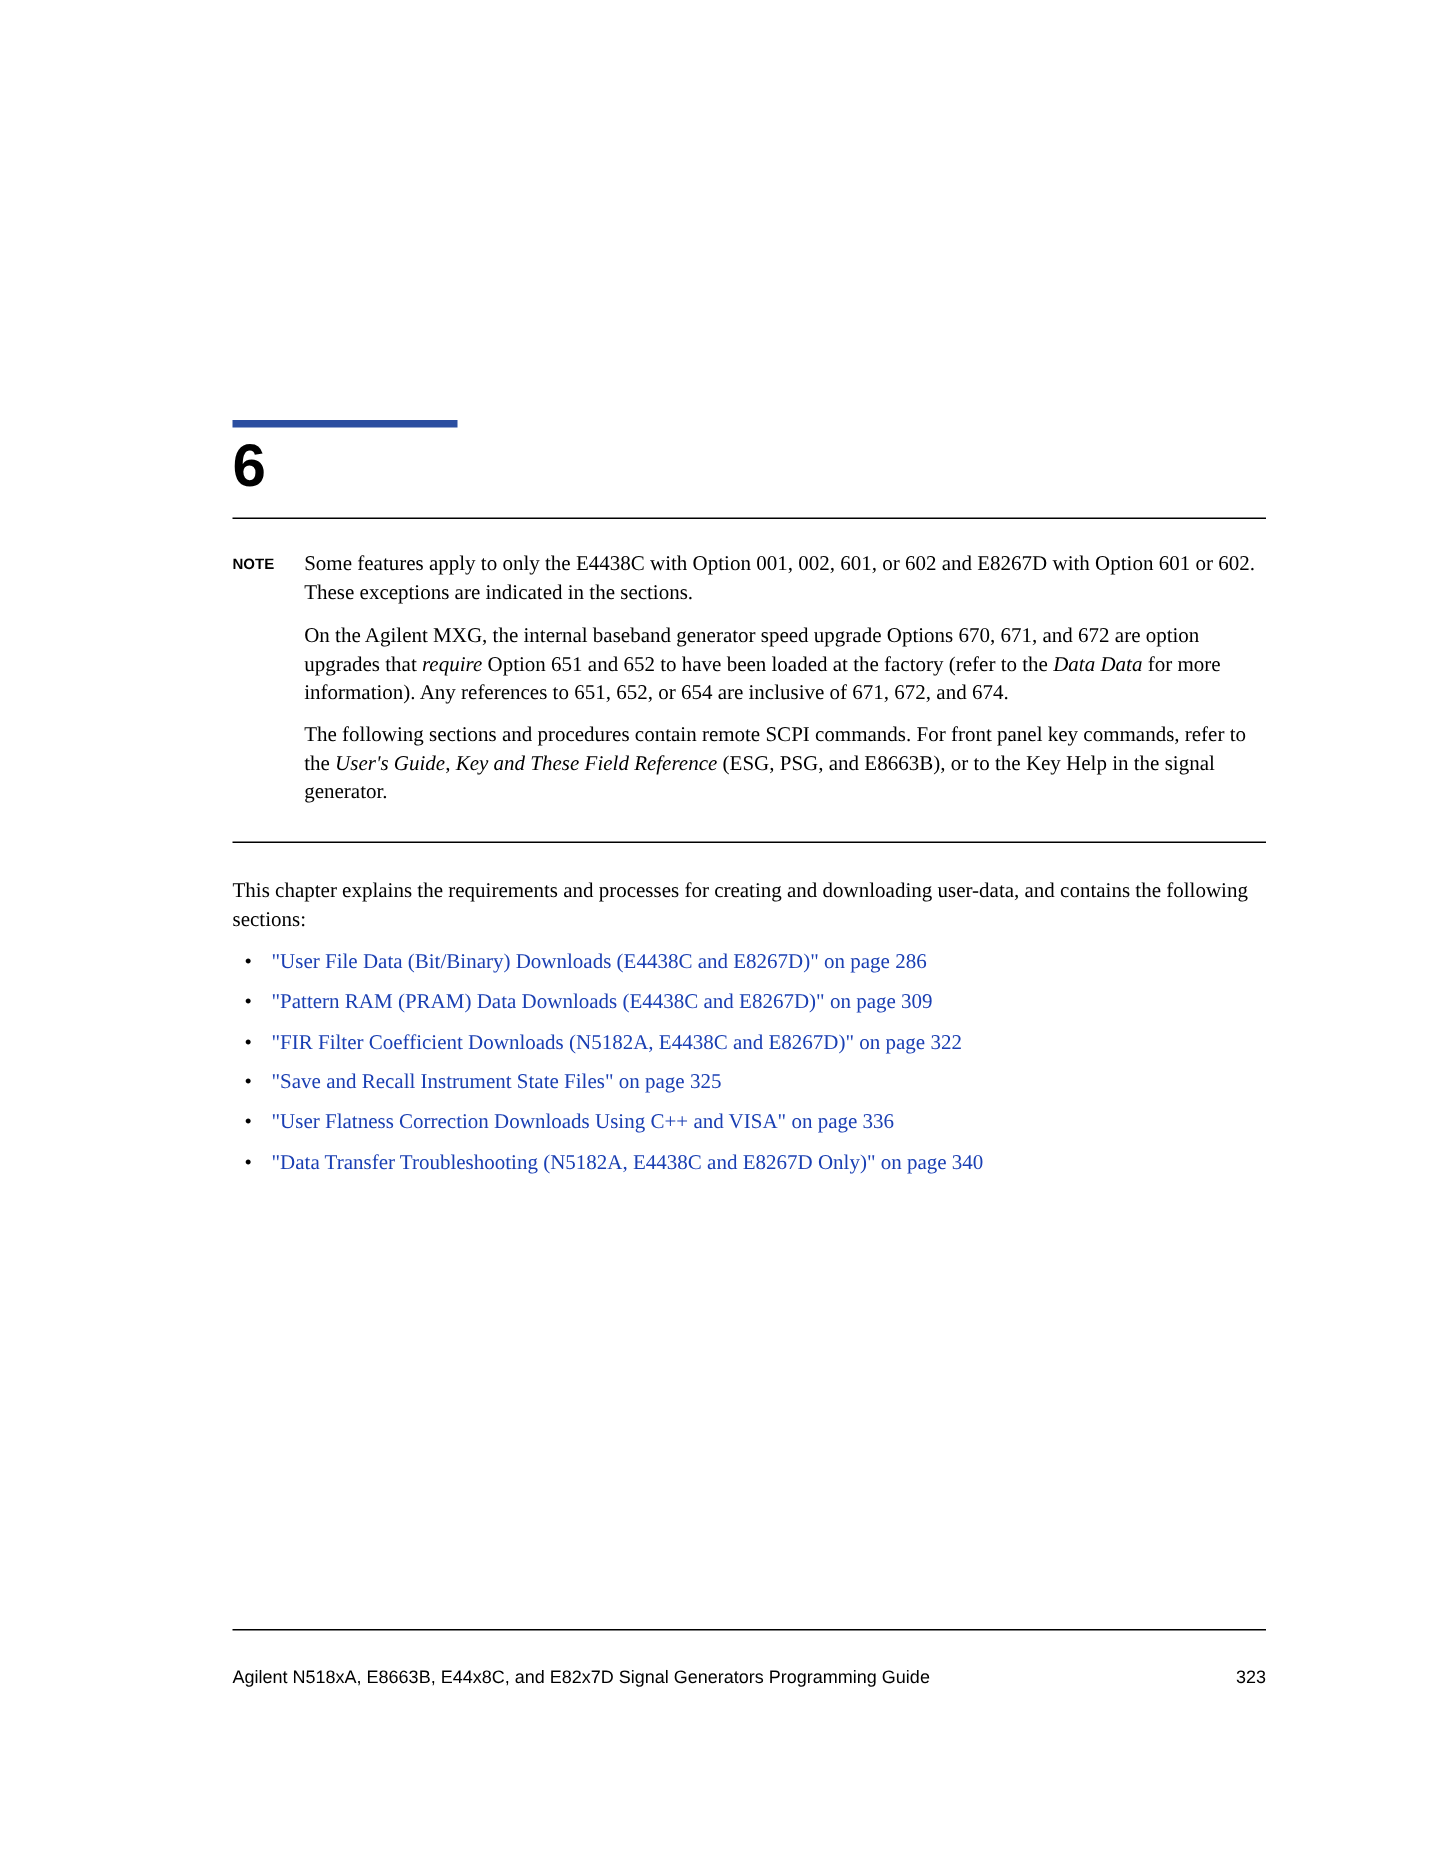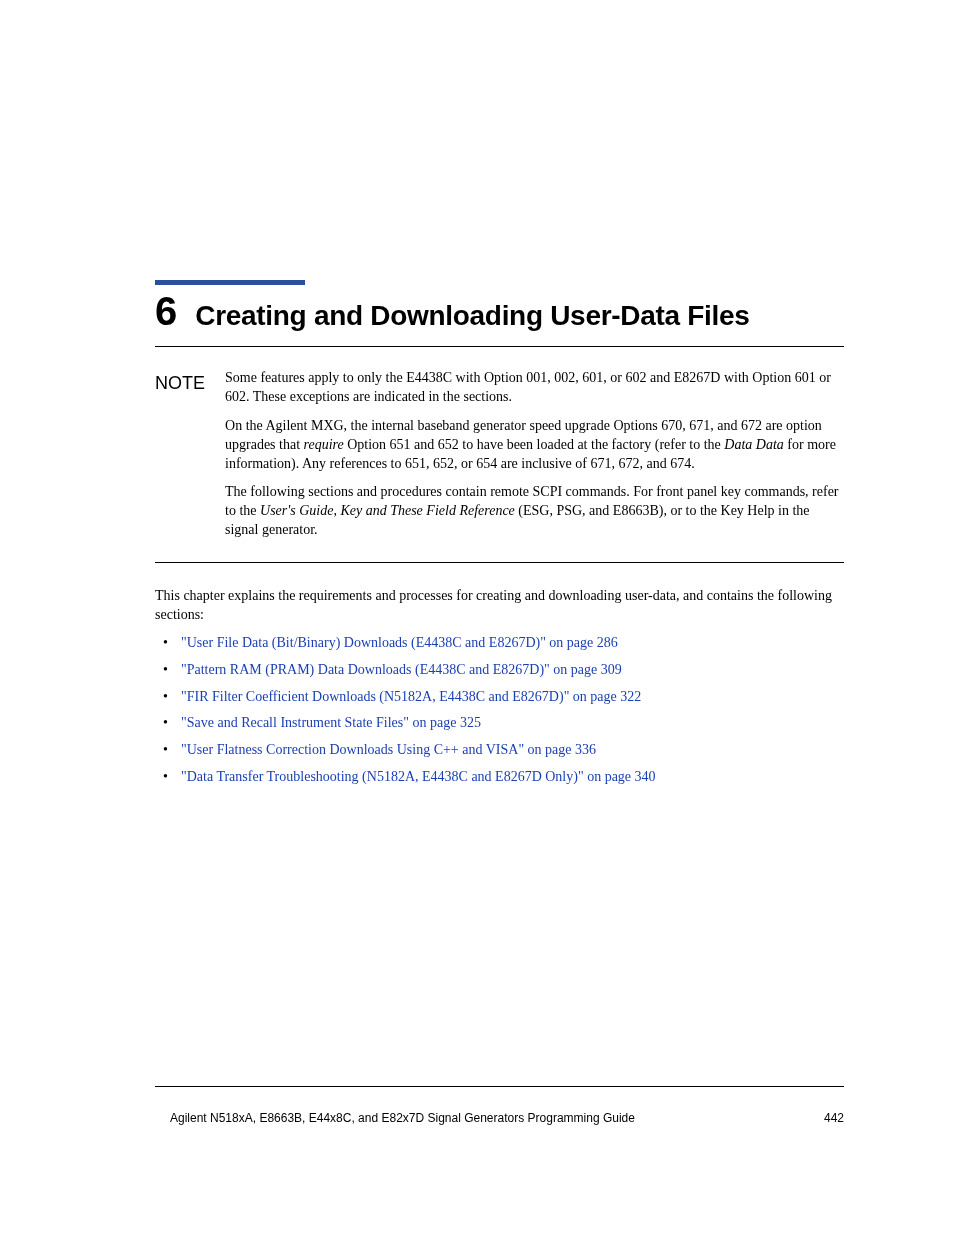--- a/index.html
+++ b/index.html
@@ -45,22 +45,22 @@
   .note-block {
     display: flex;
     gap: 20px;
     margin: 0 0 0 0;
     font-family: "New Century Schoolbook", "Century Schoolbook", Georgia, serif;
     font-size: 14px;
     line-height: 1.35;
   }
   .note-label {
     font-family: Arial, Helvetica, sans-serif;
-    font-weight: normal;
-    font-size: 18px;
+    font-weight: bold;
+    font-size: 10px;
     flex: 0 0 auto;
     padding-top: 2px;
   }
   .note-body p {
     margin: 0 4px 10px 0;
   }
   .italic { font-style: italic; }
   .intro-para {
     font-family: "New Century Schoolbook", "Century Schoolbook", Georgia, serif;
     font-size: 14px;
@@ -95,42 +95,41 @@
   .footer-rule {
     position: absolute;
     left: 155px;
     right: 110px;
     bottom: 140px;
     border: none;
     border-top: 1px solid #000;
   }
   .footer {
     position: absolute;
-    left: 170px;
+    left: 155px;
     right: 110px;
     bottom: 110px;
     display: flex;
     justify-content: space-between;
     font-family: Arial, Helvetica, sans-serif;
     font-size: 12px;
   }
   .note-hr {
     border: none;
     border-top: 1px solid #000;
     margin: 12px 0 24px 0;
   }
 </style>
 </head>
 <body>
 
 <div class="page">
   <div class="blue-bar"></div>
   <h1 class="chapter-heading">
     <span class="chapter-num">6</span>
-    <span class="chapter-title">Creating and Downloading User-Data Files</span>
   </h1>
   <hr class="hr-thick">
 
   <div class="note-block">
     <div class="note-label">NOTE</div>
     <div class="note-body">
       <p>Some features apply to only the E4438C with Option 001, 002, 601, or 602 and E8267D with Option 601 or 602. These exceptions are indicated in the sections.</p>
       <p>
         <span>On the Agilent MXG, the internal baseband generator speed upgrade Options 670, 671, and 672 are option upgrades that </span><span class="italic">require</span><span> Option 651 and 652 to have been loaded at the factory (refer to the </span><span class="italic">Data Data</span><span> for more information). Any references to 651, 652, or 654 are inclusive of 671, 672, and 674.</span>
       </p>
@@ -149,14 +148,14 @@
     <li><span class="link">"FIR Filter Coefficient Downloads (N5182A, E4438C and E8267D)" on page 322</span></li>
     <li><span class="link">"Save and Recall Instrument State Files" on page 325</span></li>
     <li><span class="link">"User Flatness Correction Downloads Using C++ and VISA" on page 336</span></li>
     <li><span class="link">"Data Transfer Troubleshooting (N5182A, E4438C and E8267D Only)" on page 340</span></li>
   </ul>
 </div>
 
 <hr class="footer-rule">
 <div class="footer">
   <span>Agilent N518xA, E8663B, E44x8C, and E82x7D Signal Generators Programming Guide</span>
-  <span>442</span>
+  <span>323</span>
 </div>
 
 </body></html>

